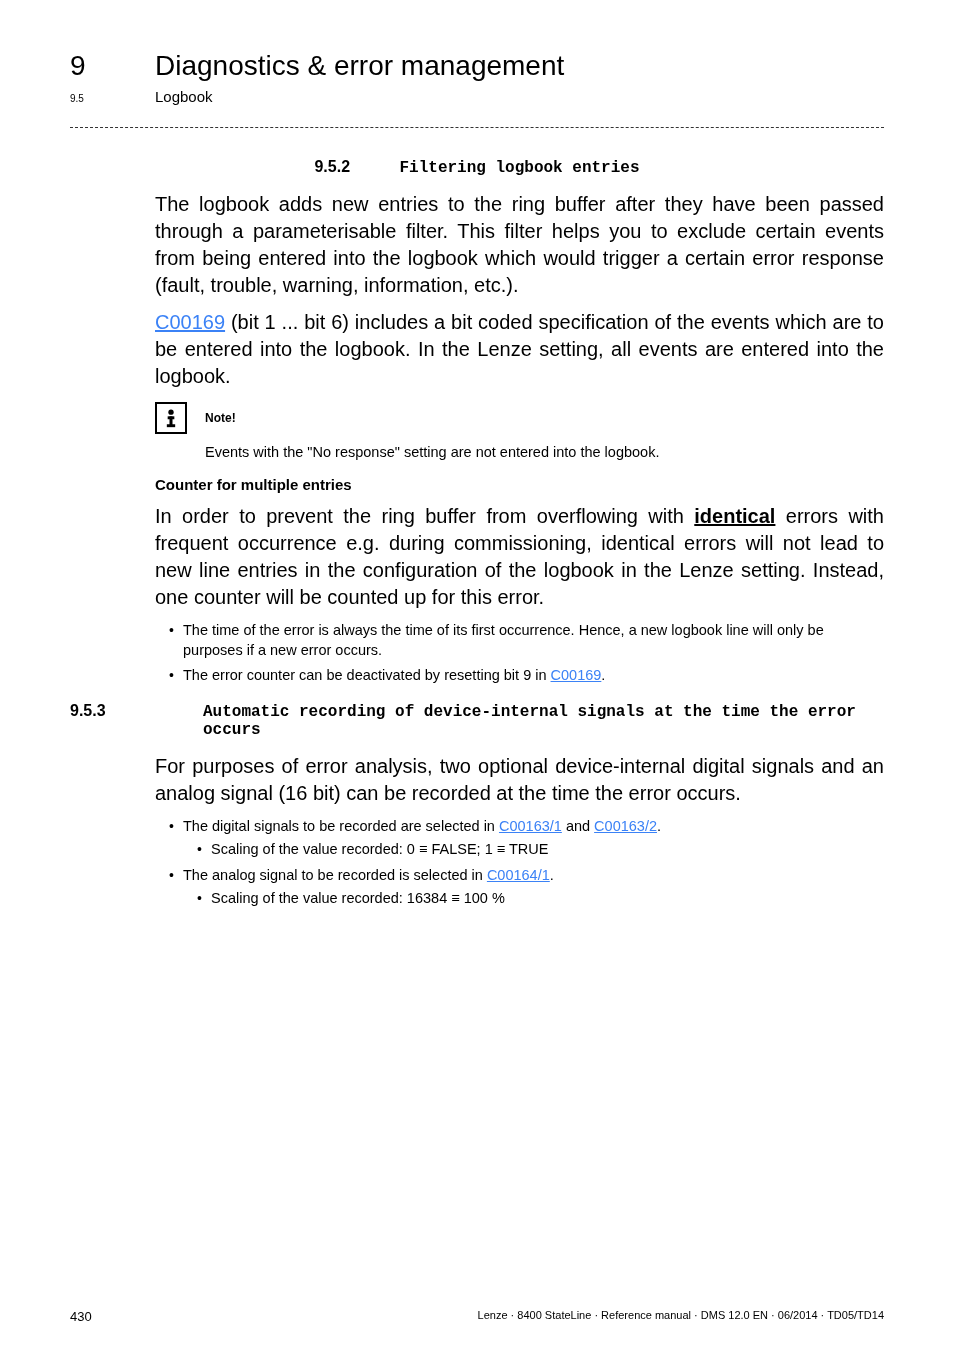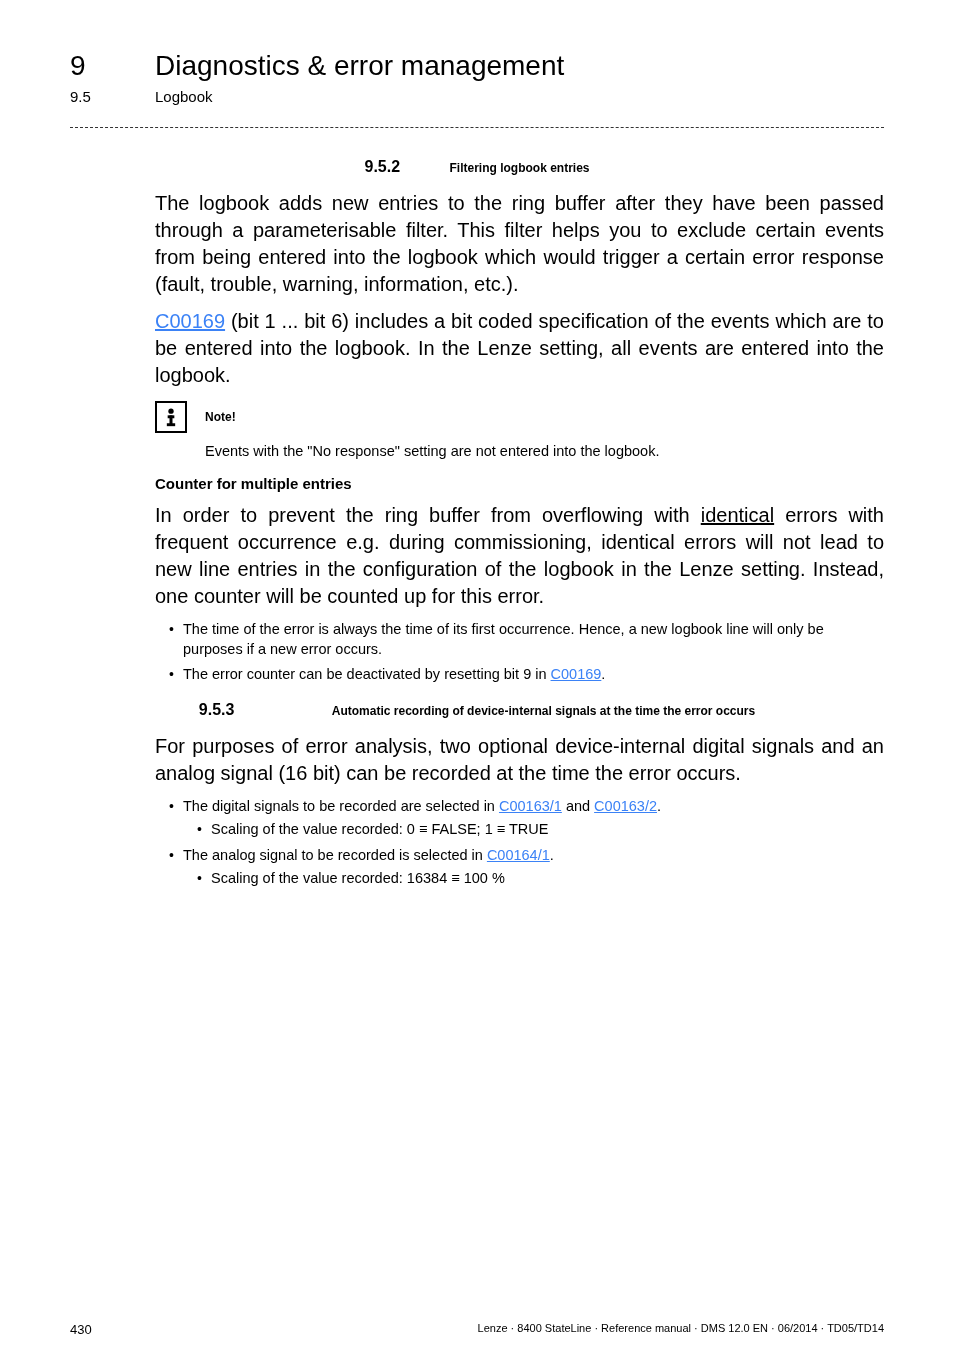--- a/index.html
+++ b/index.html
@@ -31,21 +31,21 @@
   .chapter-title {
     font-size: 28px;
     font-weight: normal;
   }
   .subheader-row {
     display: flex;
     align-items: baseline;
     margin-top: 6px;
   }
   .sub-num {
-    font-size: 15px;
+    font-size: 10px;
     font-weight: normal;
     width: 85px;
     flex-shrink: 0;
   }
   .sub-title {
     font-size: 15px;
     font-weight: normal;
   }
   .dashed-rule {
     border: none;
@@ -61,21 +61,22 @@
     justify-content: center;
   }
   .section-num {
     font-weight: bold;
     font-size: 16px;
     width: 85px;
     flex-shrink: 0;
   }
   .section-title {
     font-weight: bold;
-    font-size: 12px;
+    font-size: 16px;
+    font-family: Liberation Mono, monospace;
   }
   .body-col {
     margin-left: 85px;
   }
   .para {
     font-size: 20px;
     line-height: 1.35;
     text-align: justify;
     margin-bottom: 10px;
   }
@@ -147,24 +148,24 @@
     padding-left: 14px;
     margin-bottom: 4px;
   }
   ul.bullets ul > li::before {
     content: "•";
     position: absolute;
     left: 0;
     top: 0;
     font-size: 14px;
   }
-  .underline { text-decoration: underline; }
+  .underline { text-decoration: underline; font-weight: bold; }
   .footer {
     position: absolute;
-    bottom: 13px;
+    bottom: 26px;
     left: 70px;
     right: 70px;
     display: flex;
     justify-content: space-between;
     font-size: 11px;
     color: #000;
   }
   .footer-page { font-size: 13px; }
 </style>
 </head>

